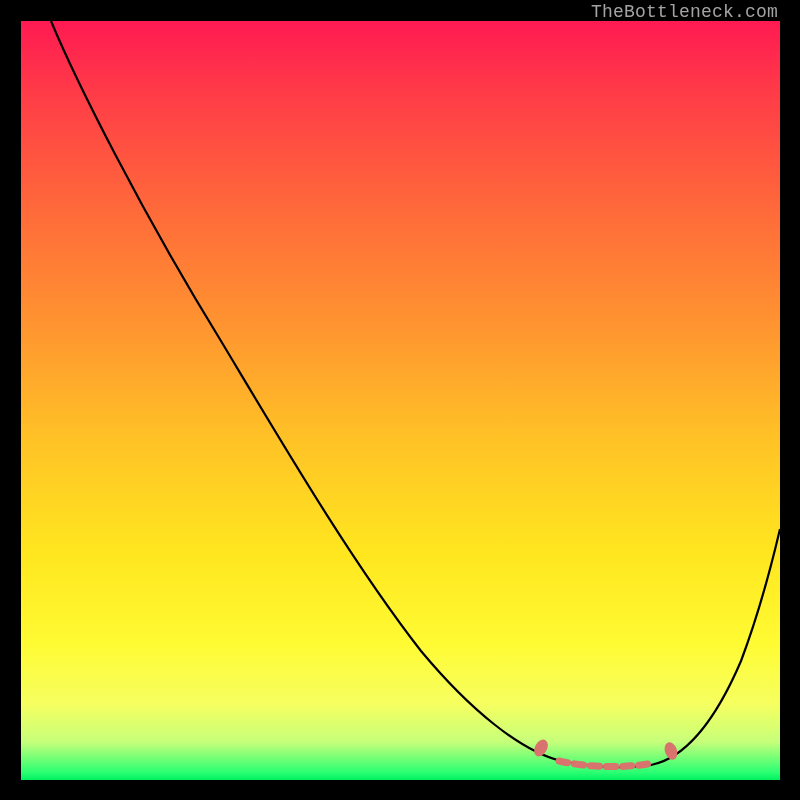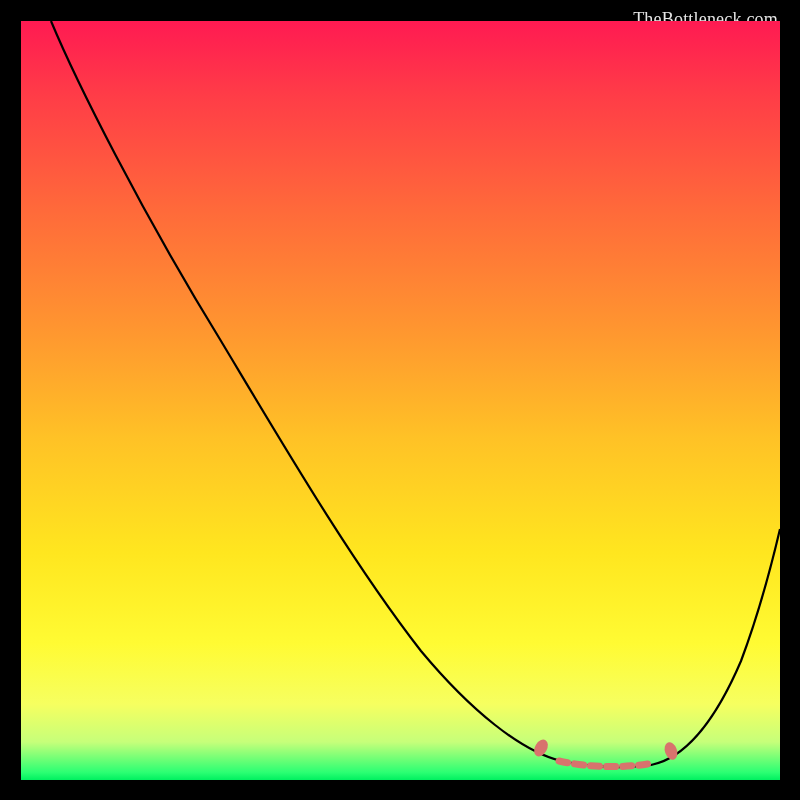--- a/index.html
+++ b/index.html
@@ -26,25 +26,25 @@
       #ffe61f 70%,
       #fffb33 82%,
       #f6ff60 90%,
       #c6ff7a 95%,
       #2bff73 99%,
       #00f060 100%
     );
   }
   .watermark {
     position: absolute;
-    top: 9px;
+    top: 2px;
     right: 22px;
-    font-family: Liberation Serif, serif;
+    font-family: Liberation Mono, monospace;
     font-size: 18px;
-    color: #e5e5e5;
+    color: #a3a3a3;
     letter-spacing: 0.2px;
   }
   svg.curve {
     position: absolute;
     left: 0; top: 0;
     width: 759px; height: 759px;
   }
   .black-line {
     stroke: #000;
     stroke-width: 2.2;

